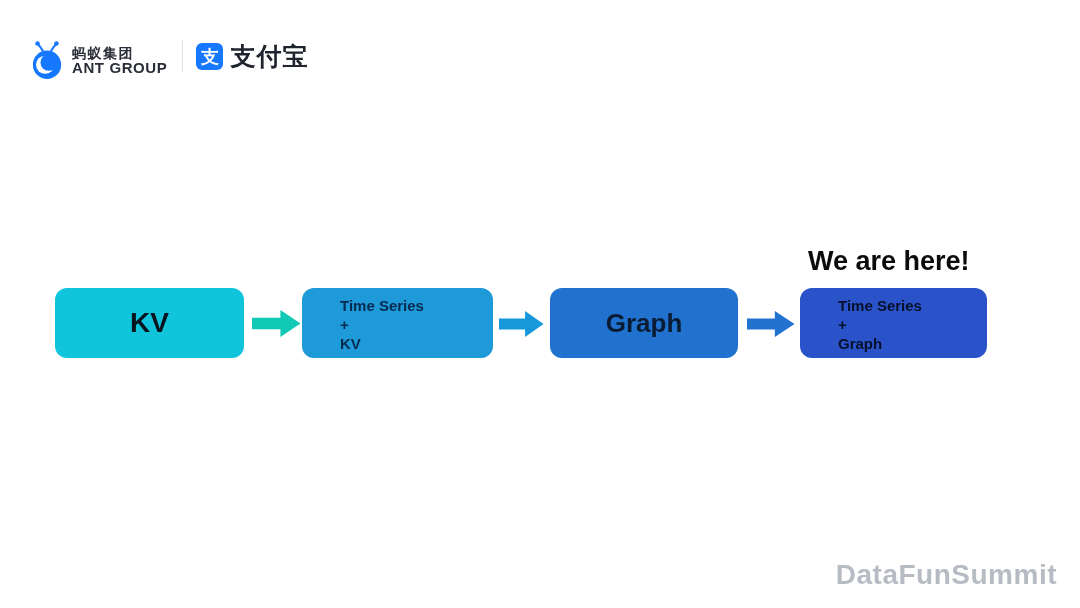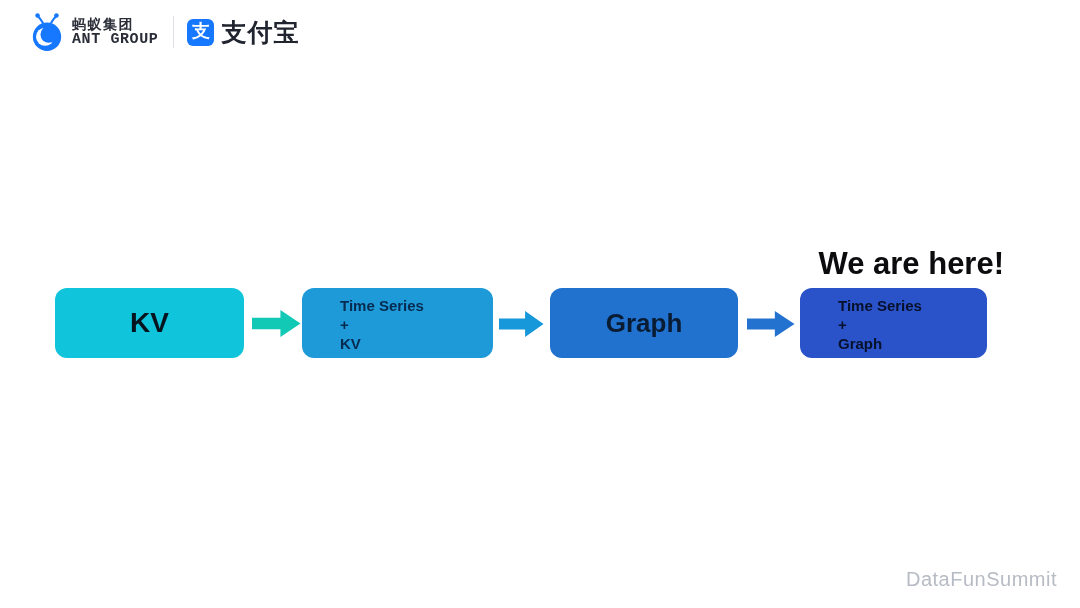--- a/index.html
+++ b/index.html
@@ -11,25 +11,24 @@
     height: 608px;
     position: relative;
     background: #ffffff;
     font-family: "Liberation Sans", sans-serif;
     overflow: hidden;
   }
 
   
   .brand-header {
     position: absolute;
-    top: 12px;
+    top: 40px;
     left: 30px;
     display: flex;
-    align-items: center;
-    font-family: Liberation Mono, monospace;
+    align-items: flex-start;
   }
   .ant-logo {
     display: flex;
     align-items: center;
     gap: 8px;
   }
   .ant-icon {
     width: 34px;
     height: 40px;
     color: #1677ff;
@@ -118,34 +117,35 @@
   .flow-arrow svg { display: block; width: 100%; height: 100%; }
   .arrow-1 { left: 252px; top: 309px; width: 49px; height: 29px; }
   .arrow-2 { left: 499px; top: 310px; width: 45px; height: 28px; }
   .arrow-3 { left: 747px; top: 310px; width: 48px; height: 28px; }
 
   .we-are-here {
     position: absolute;
     left: 808px;
     top: 246px;
     width: 196px;
-    text-align: right;
-    font-size: 31px;
+    text-align: left;
+    font-size: 27px;
     font-weight: bold;
     color: #0c0c0e;
     white-space: nowrap;
   }
 
   .watermark {
     position: absolute;
     right: 23px;
     bottom: 17px;
-    font-size: 20px;
+    font-size: 28px;
     color: #b7bbc3;
     letter-spacing: 0.5px;
+    font-weight: bold;
   }
 </style>
 </head>
 <body>
 
 <div class="brand-header">
   <div class="ant-logo">
     <span class="ant-icon" style="color: rgb(22, 119, 255);">
       <svg viewBox="0 0 36 42" aria-hidden="true">
         <path d="M13.5 11 Q10.5 6.5 8.7 4.6" stroke="currentColor" stroke-width="2.2" fill="none" stroke-linecap="round"></path>

